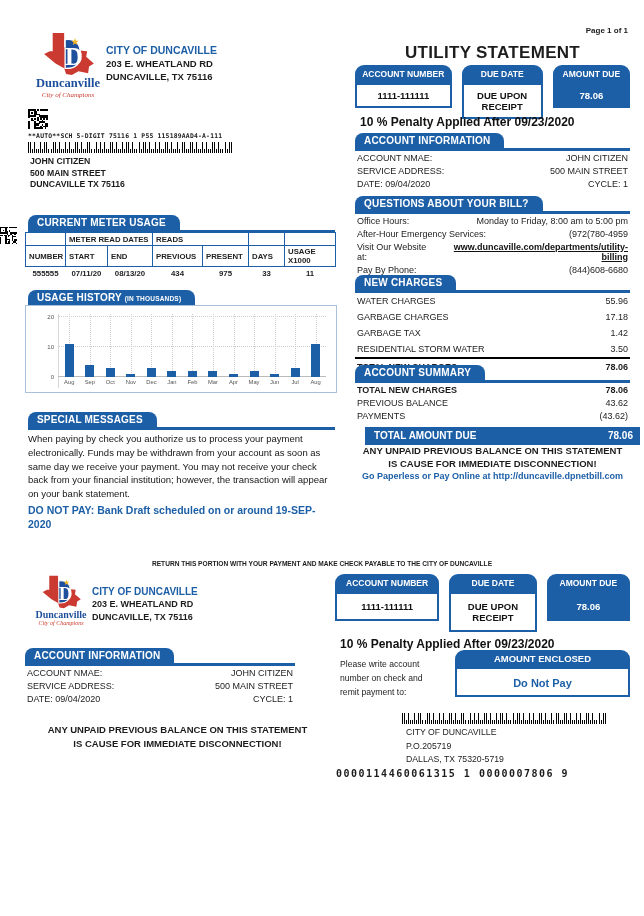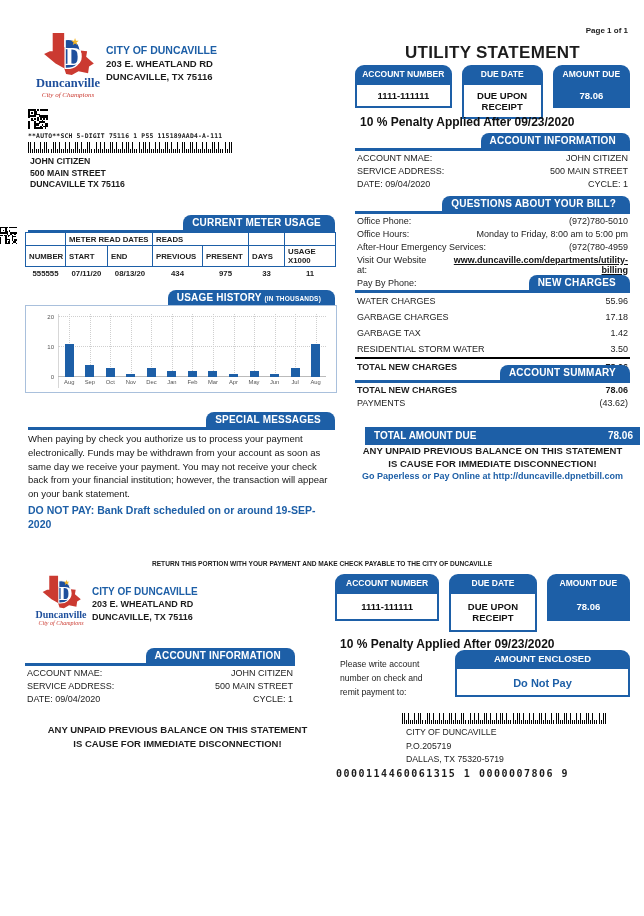--- a/index.html
+++ b/index.html
@@ -6,21 +6,21 @@
     --blue:#1d5fa7;
     --red:#cb3a31;
     --ink:#1c1c1c;
   }
   *{margin:0;padding:0;box-sizing:border-box;}
   body{background:#e8e8e8;font-family:"Liberation Sans",sans-serif;}
   #page{position:relative;width:644px;height:916px;background:#ffffff;margin:0 auto;overflow:hidden;color:var(--ink);}
   .abs{position:absolute;}
 
   
-  .sechead{border-bottom:3px solid var(--blue);text-align:right;}
+  .sechead{border-bottom:3px solid var(--blue);}
   .sechead .tab{display:inline-block;background:var(--blue);color:#fff;font-weight:bold;font-size:10px;
     padding:2px 14px 2px 9px;border-radius:8px 8px 0 0;letter-spacing:.2px;}
   .sechead .tab small{font-size:6.5px;font-weight:bold;}
 
   
   .kv{display:flex;justify-content:space-between;font-size:9px;padding:1.5px 2px;}
   .kv .lab{text-align:left;}
   .kv .val{text-align:right;}
   .kv.bold{font-weight:bold;}
   .kv .ulink{font-weight:bold;text-decoration:underline;color:#111;}
@@ -413,24 +413,20 @@
         <span class="lab">DATE: 09/04/2020</span>
         <span class="val">CYCLE: 1</span>
       </div>
   </div>
 
   <div class="abs sechead" style="left:355px;top:193px;width:275px;">
     <span class="tab">QUESTIONS ABOUT YOUR BILL?</span>
   </div>
   <div class="abs" style="left:355px;top:214px;width:275px;">
     <div class="kv">
-        <span class="lab">Office Phone:</span>
-        <span class="val">(972)780-5010</span>
-      </div>
-    <div class="kv">
         <span class="lab">Office Hours:</span>
         <span class="val">Monday to Friday, 8:00 am to 5:00 pm</span>
       </div>
     <div class="kv">
         <span class="lab">After-Hour Emergency Services:</span>
         <span class="val">(972(780-4959</span>
       </div>
     <div class="kv">
         <span class="lab">Visit Our Website at:</span>
         <span class="val ulink">www.duncaville.com/departments/utility-billing</span>
@@ -467,20 +463,24 @@
       </div>
   </div>
 
   <div class="abs sechead" style="left:355px;top:362px;width:275px;">
     <span class="tab">ACCOUNT SUMMARY</span>
   </div>
   <div class="abs" style="left:355px;top:383px;width:275px;">
     <div class="kv bold">
         <span class="lab">TOTAL NEW CHARGES</span>
         <span class="val">78.06</span>
+      </div>
+    <div class="kv">
+        <span class="lab">PREVIOUS BALANCE</span>
+        <span class="val">43.62</span>
       </div>
     <div class="kv">
         <span class="lab">PAYMENTS</span>
         <span class="val">(43.62)</span>
       </div>
   </div>
 
   <div class="abs totalbar" style="left:355px;top:427px;width:275px;margin-left:10px;">
     <span>TOTAL AMOUNT DUE</span>
     <span>78.06</span>

